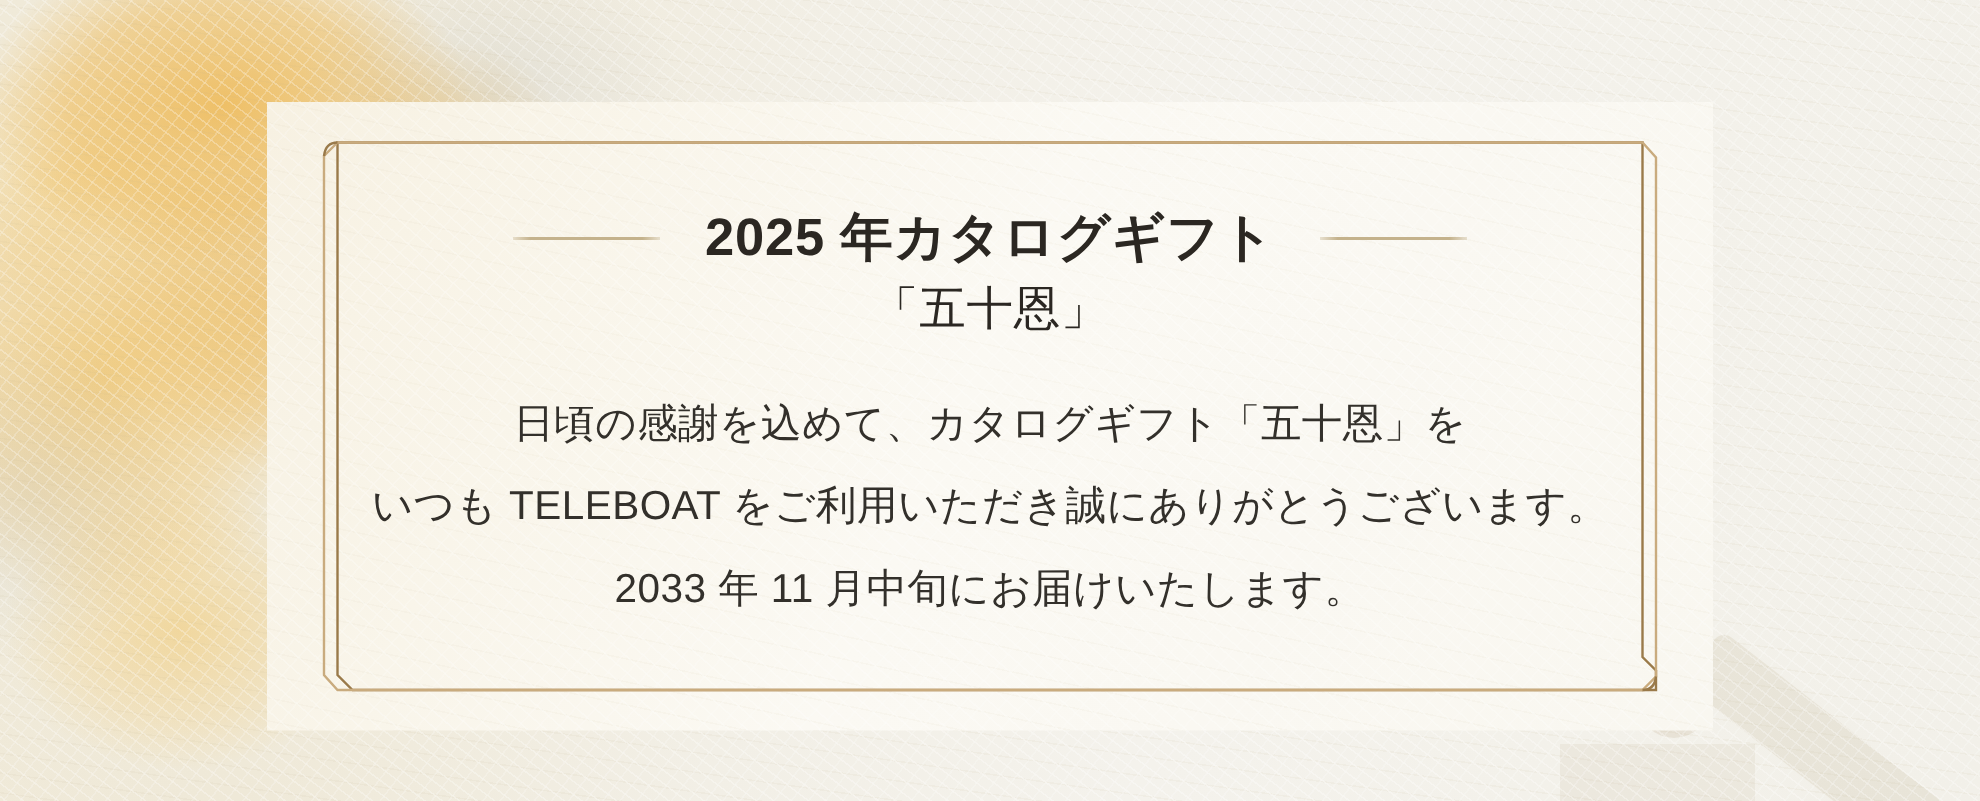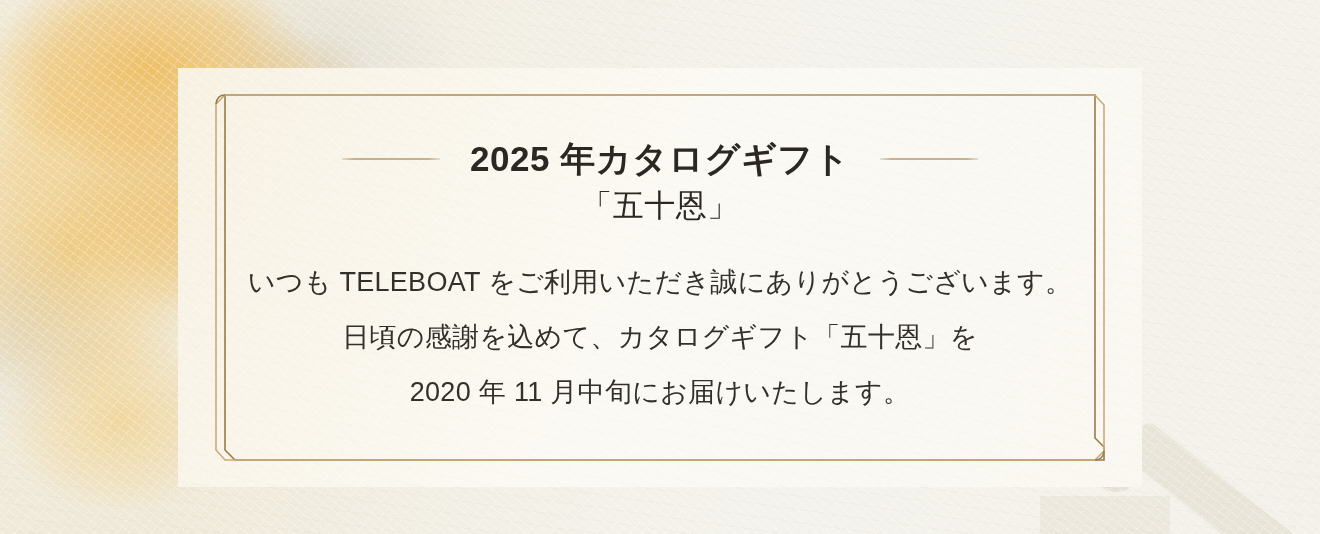--- a/index.html
+++ b/index.html
@@ -263,21 +263,21 @@
 
       <div class="title-row">
         <div class="rule"></div>
         <div class="title">2025 年カタログギフト</div>
         <div class="rule"></div>
       </div>
 
       <div class="subtitle">「五十恩」</div>
 
       <div class="body">
+        <div class="body-line">日頃の感謝を込めて、カタログギフト「五十恩」を</div>
         <div class="body-line">いつも TELEBOAT をご利用いただき誠にありがとうございます。</div>
-        <div class="body-line">日頃の感謝を込めて、カタログギフト「五十恩」を</div>
-        <div class="body-line">2020 年 11 月中旬にお届けいたします。</div>
+        <div class="body-line">2033 年 11 月中旬にお届けいたします。</div>
       </div>
 
     </div>
   </div>
 
 </div>
 
 </body></html>

